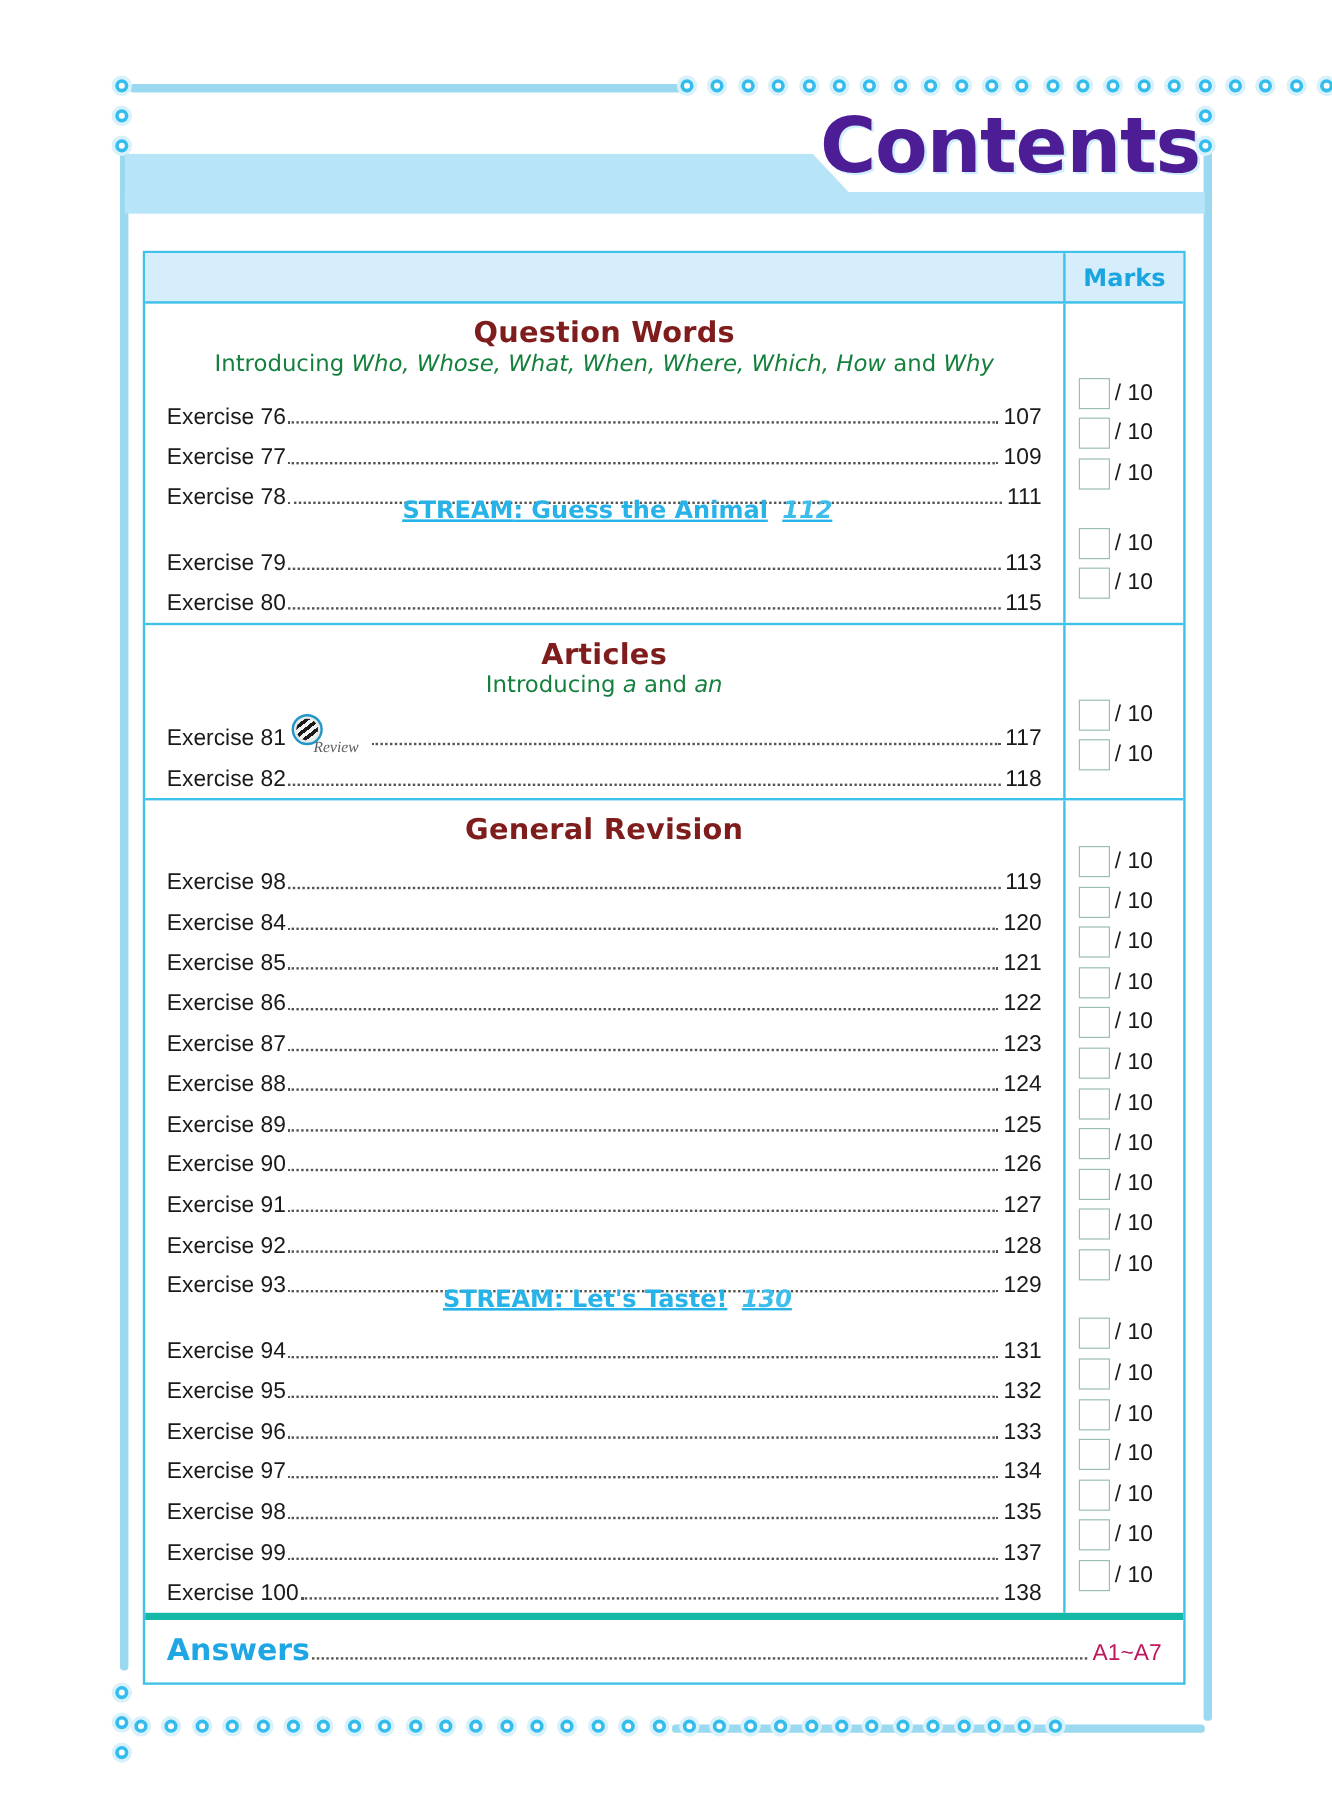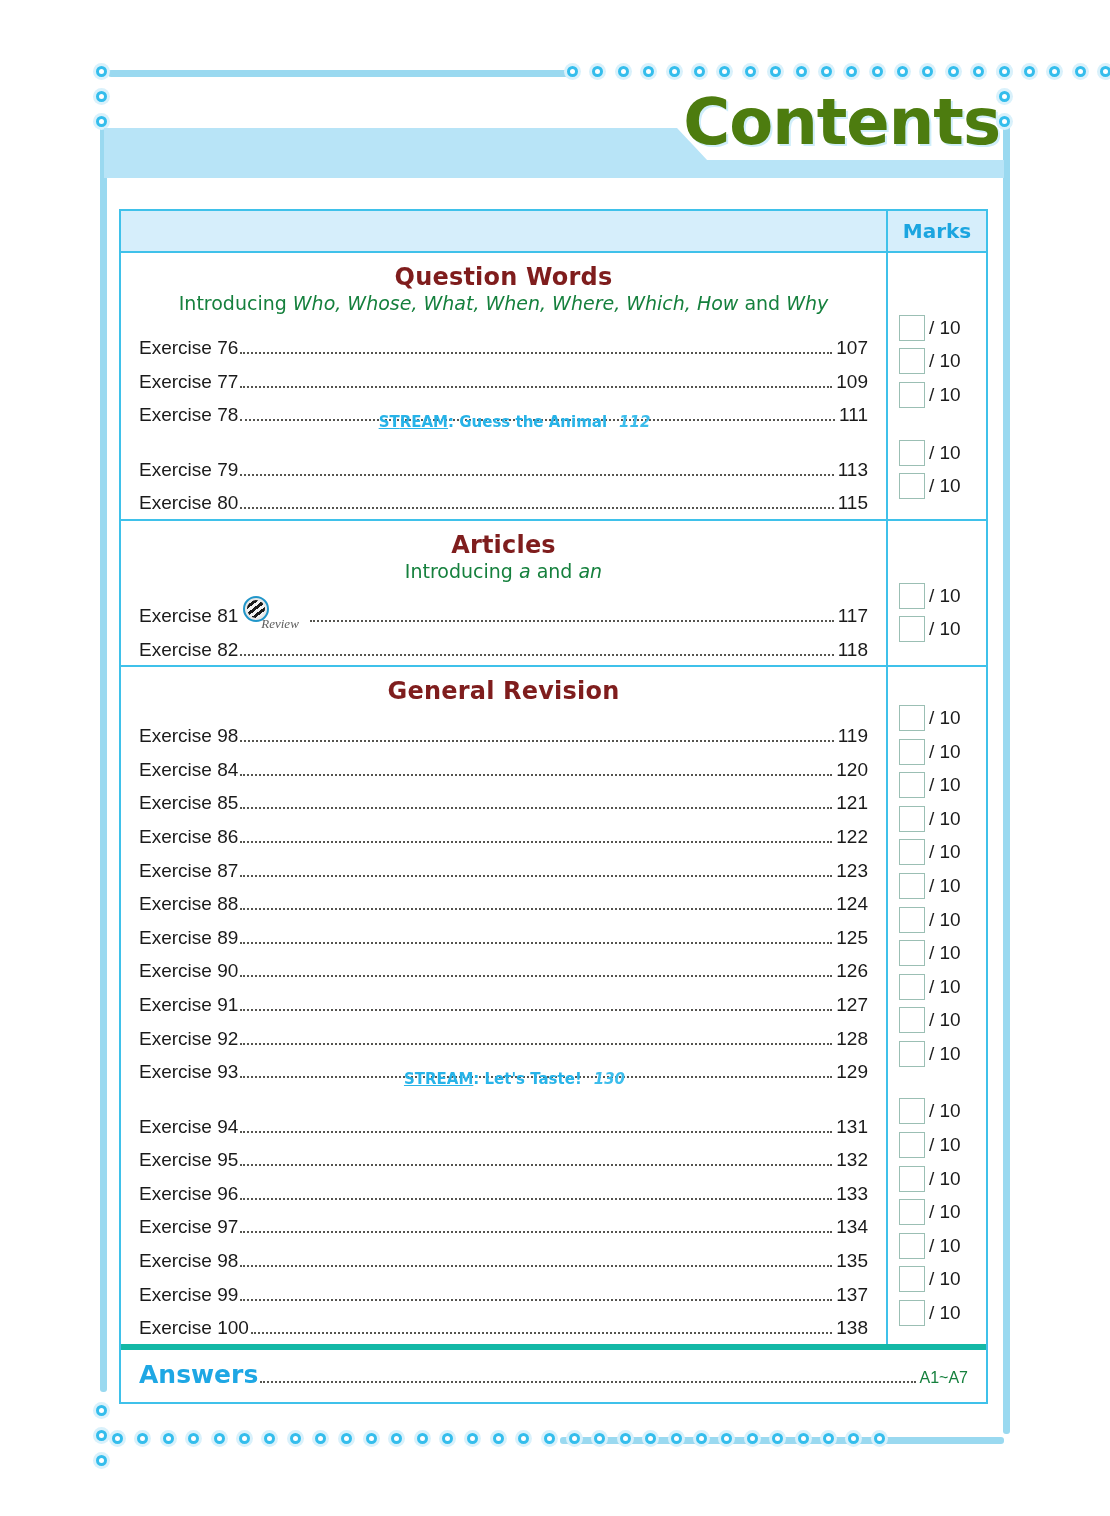--- a/index.html
+++ b/index.html
@@ -67,21 +67,21 @@
     height: 18px;
     background: #b8e4f7;
   }
 
   .page-title {
     position: absolute;
     right: 110px;
     top: 90px;
     font-size: 64px;
     font-weight: bold;
-    color: #4d7c0f;
+    color: #4c1d95;
     letter-spacing: -1px;
     font-family: "DejaVu Sans", sans-serif;
     text-shadow: 2px 2px 0 #cfeefb;
     line-height: 1;
   }
 
   
   .toc {
     position: absolute;
     left: 119px;
@@ -184,28 +184,29 @@
     font-size: 13px;
     color: #5d5d5d;
     position: relative;
     left: -9px;
     top: 6px;
     font-family: "Liberation Serif", serif;
   }
 
   
   .stream-row {
-    font-size: 15px;
+    font-size: 20px;
     font-weight: bold;
     color: #27b3e8;
     font-family: "DejaVu Sans", sans-serif;
     padding-left: 22px;
     margin-top: -6px;
     margin-bottom: 3px;
     height: 24px;
+    text-decoration: underline;
   }
   .stream-row .u { text-decoration: underline; }
   .stream-row .pg {
     font-style: italic;
     font-weight: bold;
     margin-left: 12px;
     color: #3cbdec;
   }
 
   
@@ -242,22 +243,22 @@
   }
   .answers-label {
     font-size: 25px;
     font-weight: bold;
     color: #1ea7e4;
     font-family: "DejaVu Sans", sans-serif;
     white-space: nowrap;
   }
   .answers-row .leader { margin-bottom: 7px; }
   .answers-page {
-    font-size: 16px;
-    color: #15803d;
+    font-size: 19px;
+    color: #be185d;
     white-space: nowrap;
   }
 </style>
 </head>
 <body>
 
 <div class="frame">
   <div class="bar h bar-top-left"></div>
   <div class="bar h bar-bot-right"></div>
   <div class="bar v bar-left"></div>

